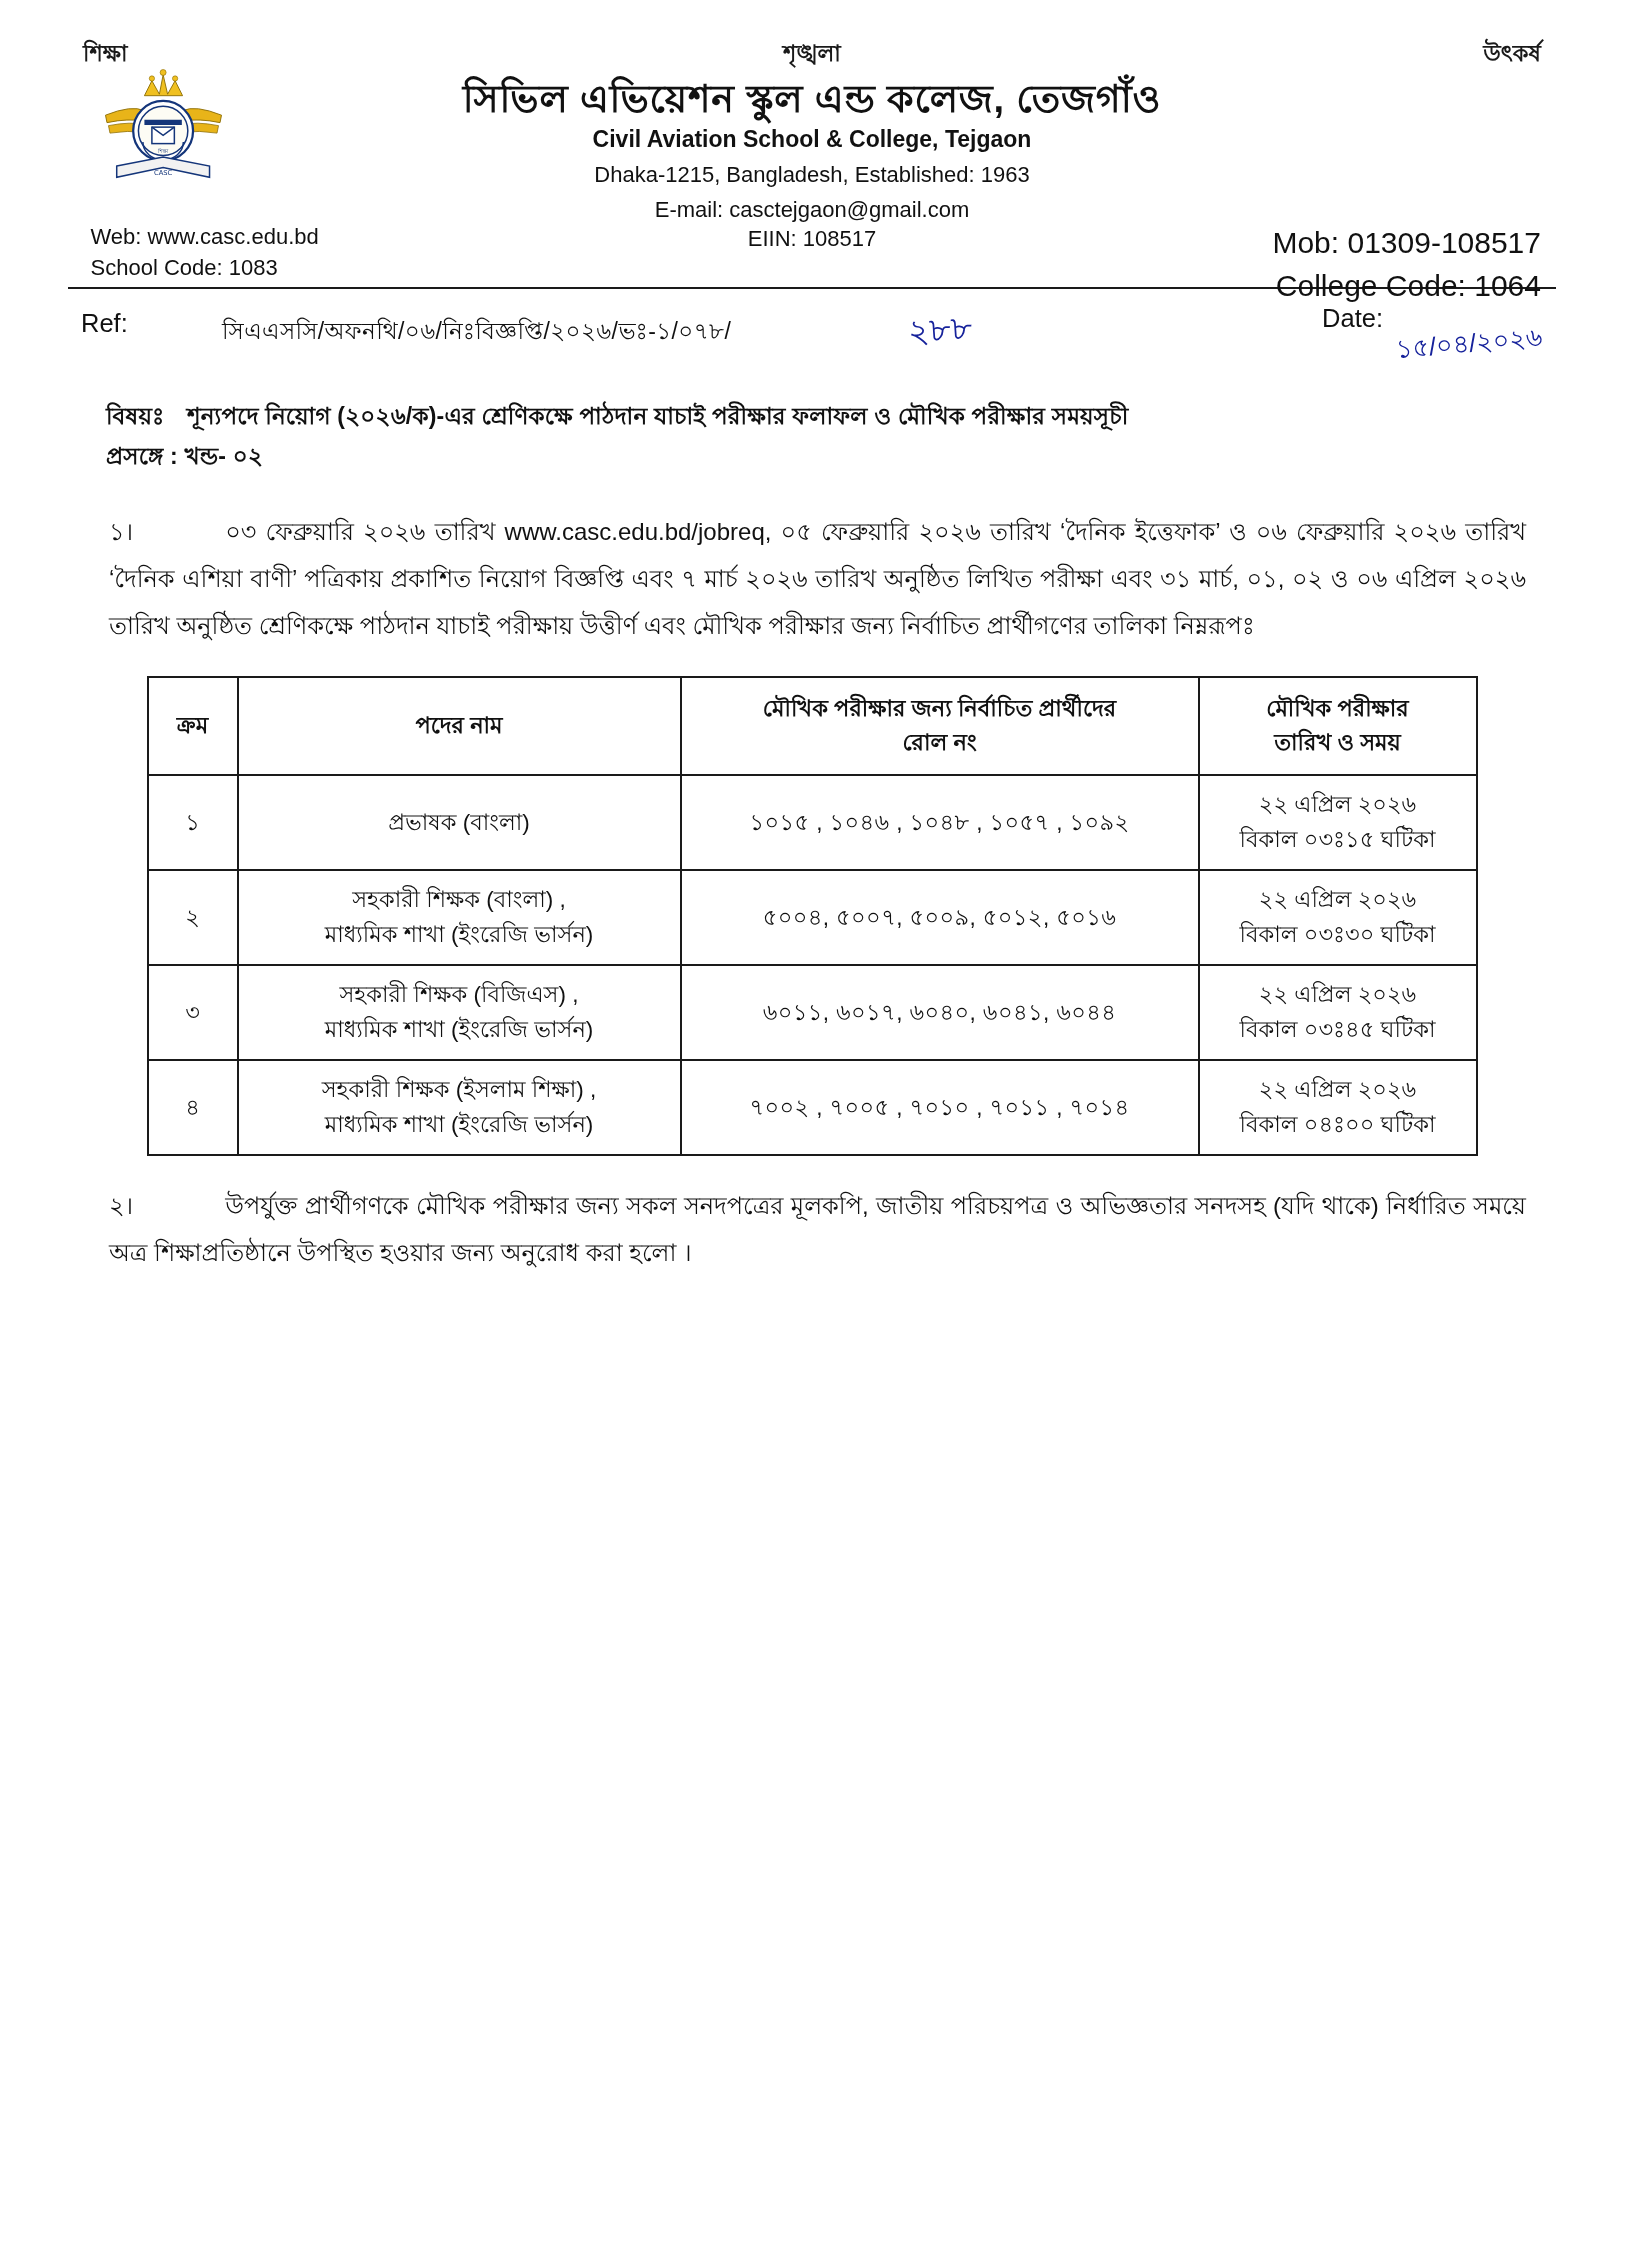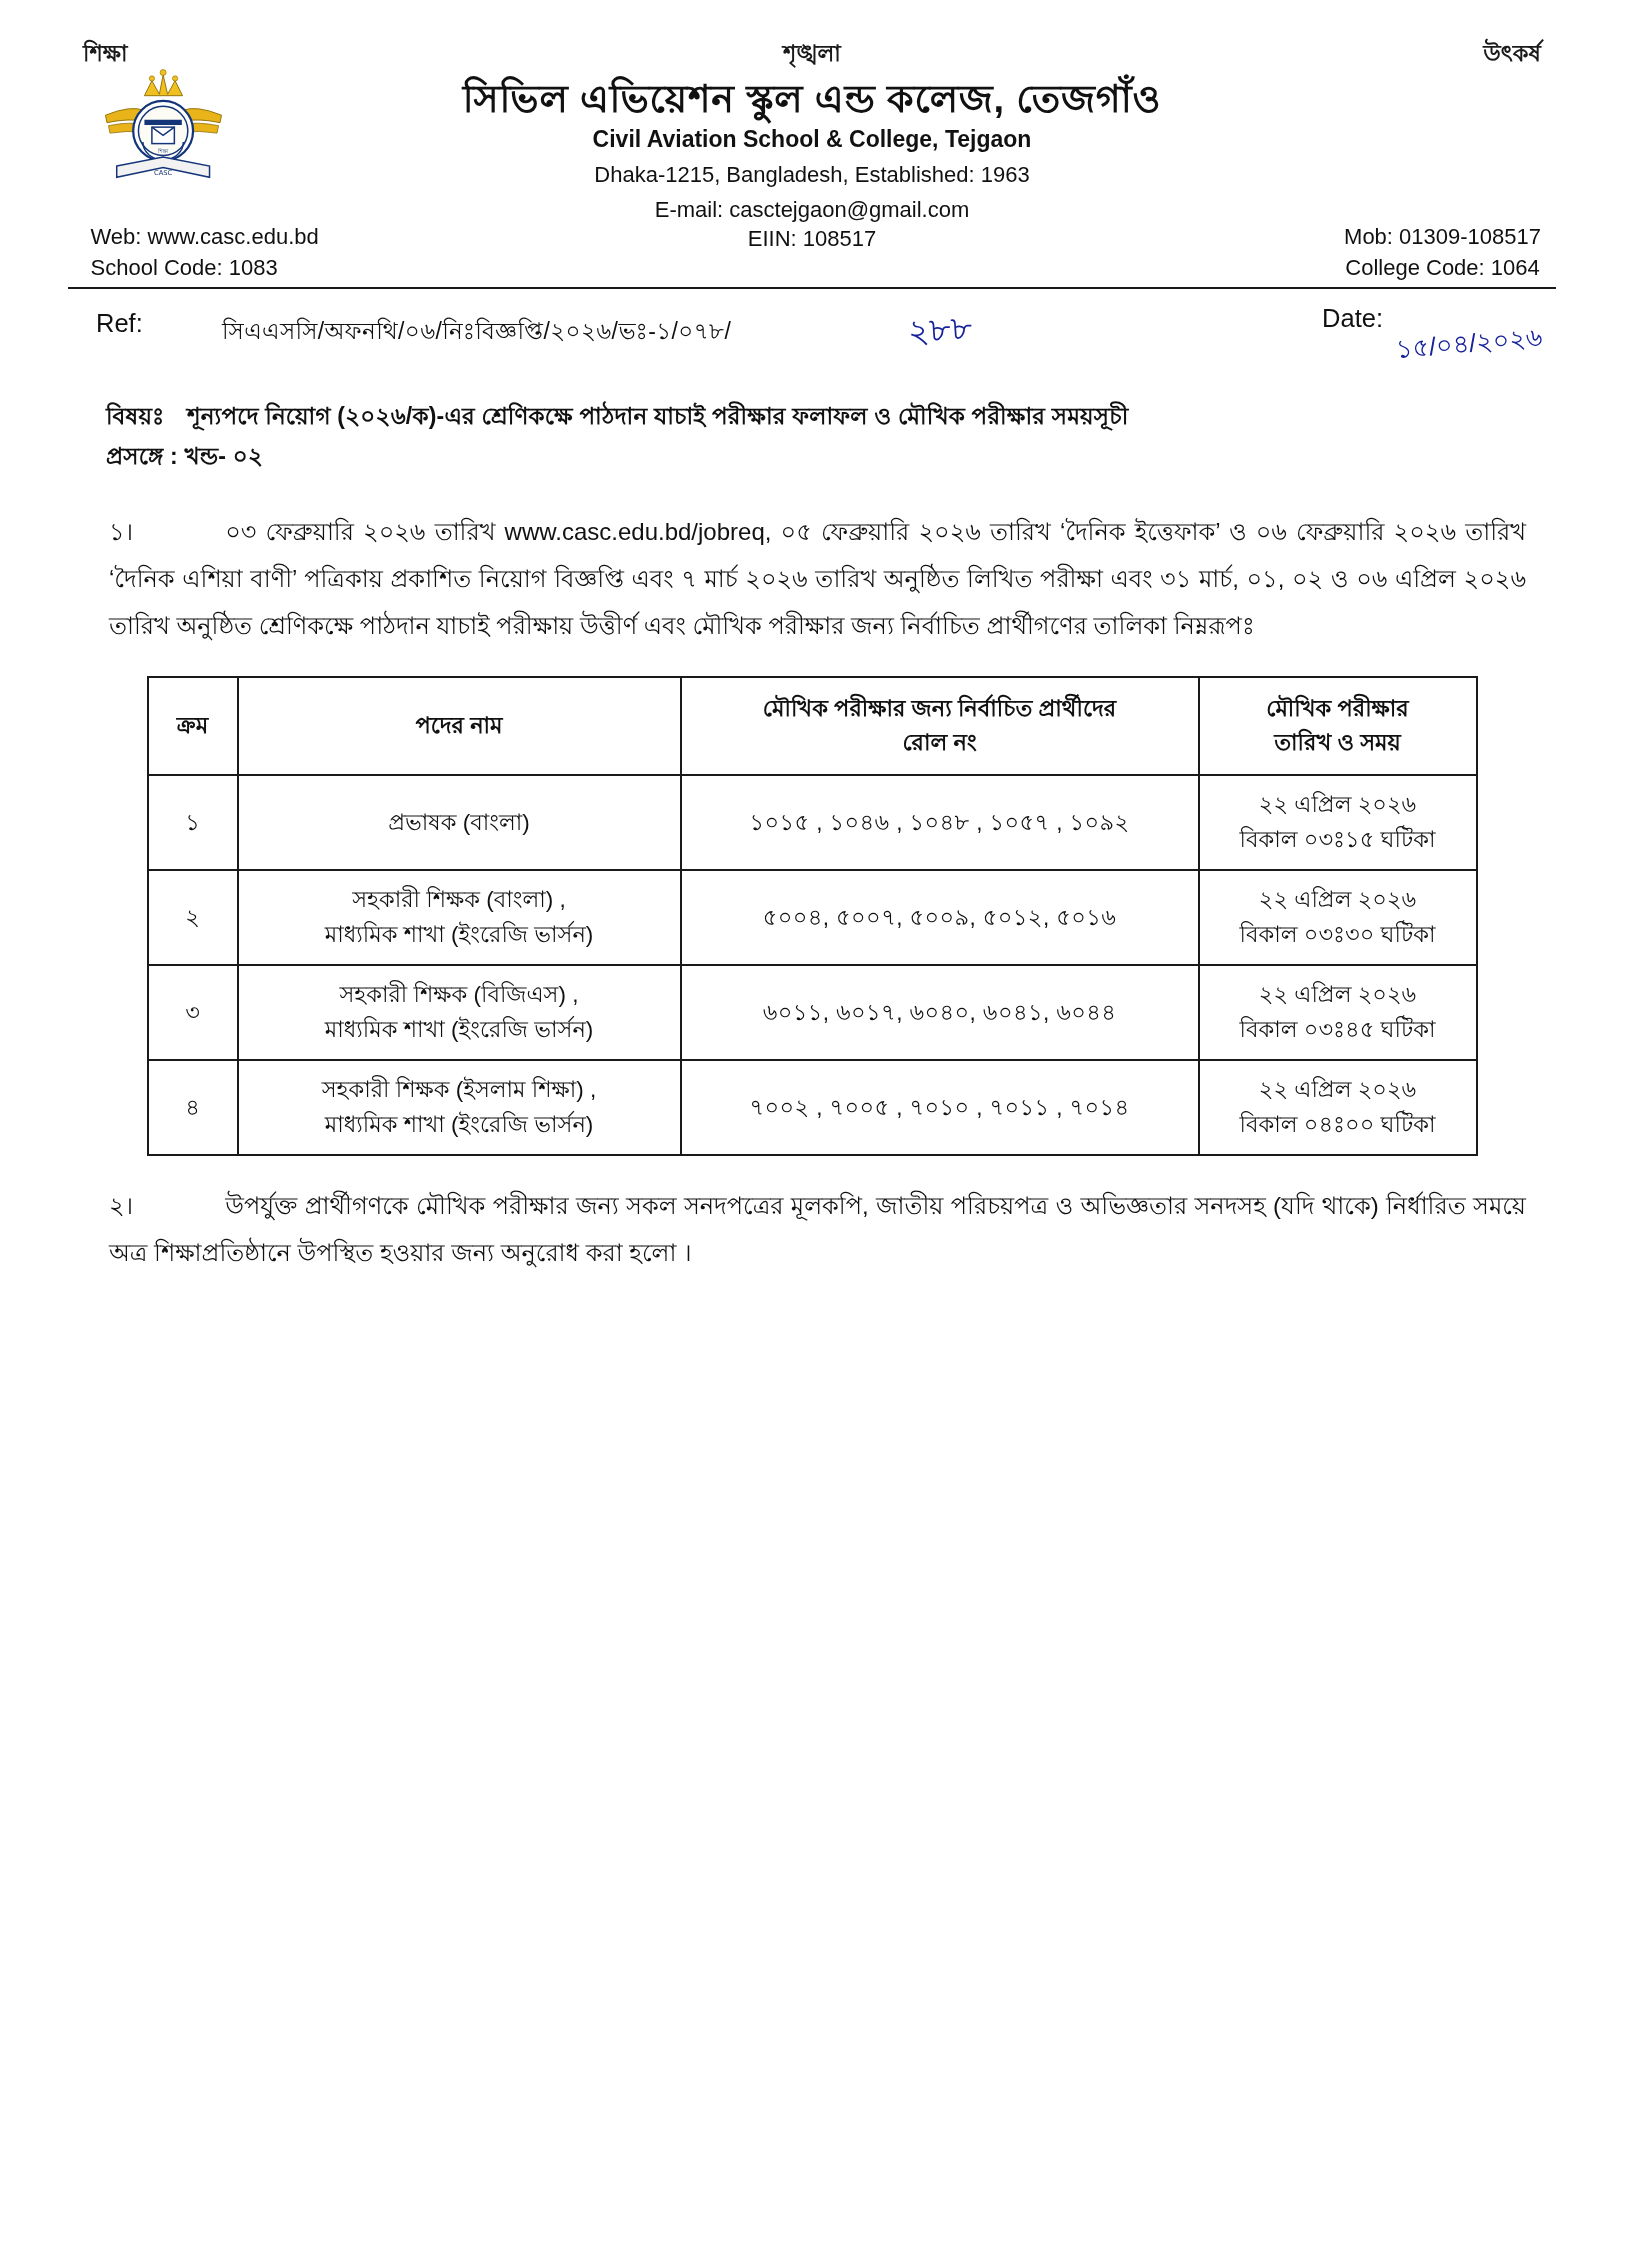--- a/index.html
+++ b/index.html
@@ -85,39 +85,39 @@
     left: 22.5px;
     top: 0;
     font-size: 22px;
     line-height: 1.45;
     text-align: left;
   }
   .contact-right {
     position: absolute;
     right: 15px;
     top: 0;
-    font-size: 22px;
+    font-size: 30px;
     line-height: 1.45;
-    text-align: center;
+    text-align: right;
   }
   .hr-top {
     border: none;
     border-top: 2.3px solid #1a1a1a;
     margin: 7.5px 0 0 0;
   }
 
   
   .refrow {
     position: relative;
     height: 69px;
     margin-top: 10.5px;
   }
   .ref-label {
     position: absolute;
-    left: 28px;
+    left: 13px;
     top: 9px;
     font-size: 25.5px;
   }
   .ref-value {
     position: absolute;
     left: 154px;
     top: 13.5px;
     font-size: 23px;
     letter-spacing: 0.4px;
   }

